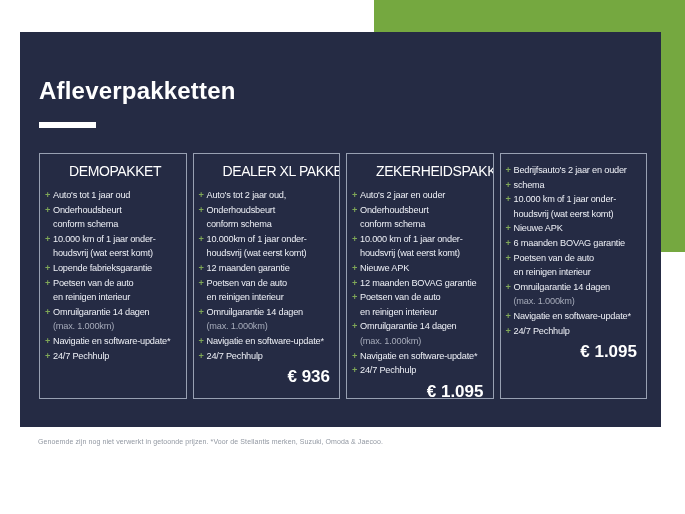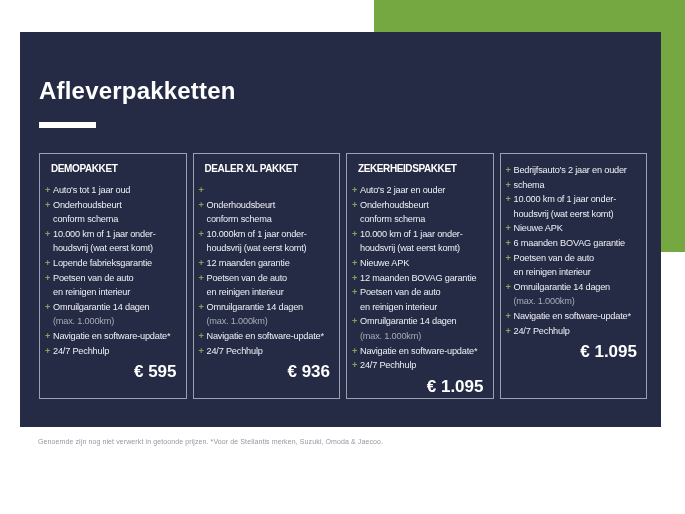--- a/index.html
+++ b/index.html
@@ -52,25 +52,25 @@
     flex:1 1 0;
     height:246px;
     border:1px solid var(--card-border);
     padding:9px 6px 8px 5px;
     display:flex;
     flex-direction:column;
     overflow:hidden;
   }
   .package-title{
     color:var(--text-white);
-    font-size:10px;
-    font-weight:700;
+    font-size:14px;
+    font-weight:400;
     letter-spacing:-0.4px;
     white-space:nowrap;
-    margin:0 0 9px 6px;
+    margin:0 0 9px 24px;
   }
   .package-list{
     list-style:none;
   }
   .package-item{
     display:flex;
     align-items:flex-start;
   }
   .plus-icon{
     flex:0 0 8px;
@@ -170,29 +170,29 @@
             </div>
   </li>
 
   <li class="package-item">
     <span class="plus-icon">+</span>
     <div class="item-lines">
               <div class="line">24/7 Pechhulp</div>
             </div>
   </li>
 </ul>
-    <div class="package-price">€ 595</div>
   </div>
 
   <div class="package-card">
     <h2 class="package-title">DEALER XL PAKKET</h2>
     <ul class="package-list">
   <li class="package-item">
     <span class="plus-icon">+</span>
     <div class="item-lines">
+              <div class="line">Auto's tot 2 jaar oud,</div>
             </div>
   </li>
 
   <li class="package-item">
     <span class="plus-icon">+</span>
     <div class="item-lines">
               <div class="line">Onderhoudsbeurt</div>
               <div class="line">conform schema</div>
             </div>
   </li>

